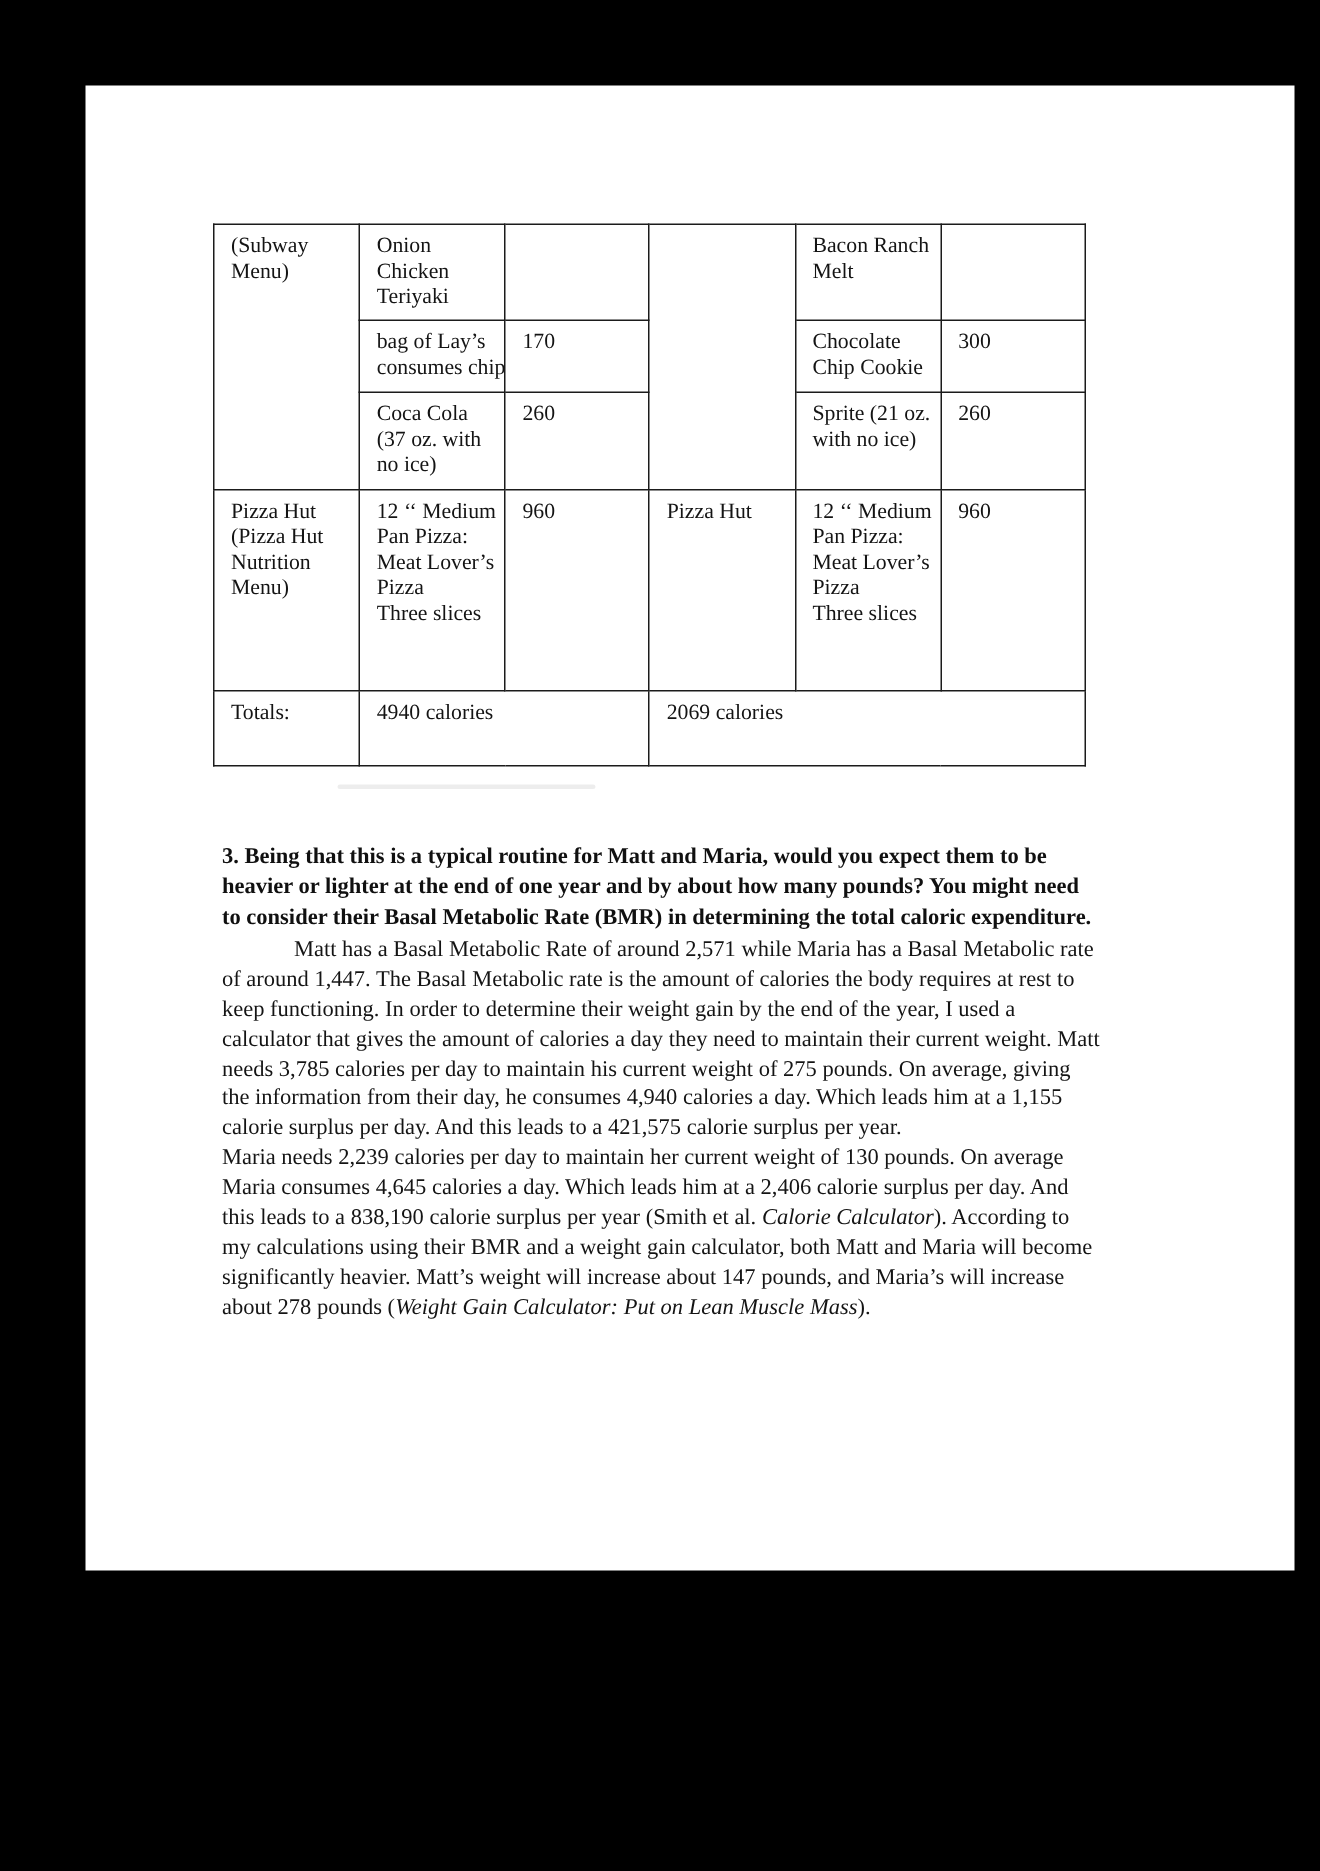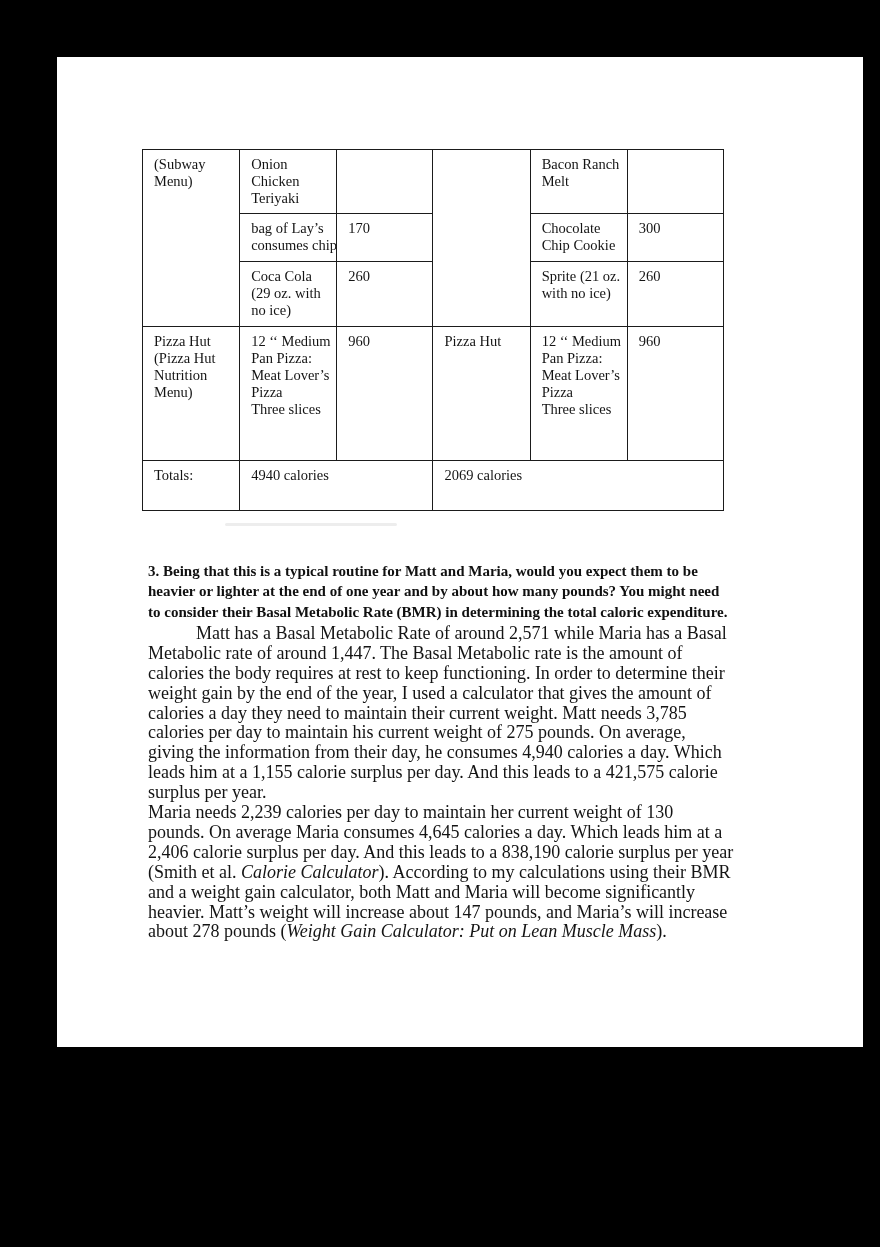--- a/index.html
+++ b/index.html
@@ -65,21 +65,21 @@
     font-family: Liberation Serif, serif;
   }
   .question {
     font-weight: 700;
     font-size: 15px;
     line-height: 20.3px;
     color: #101010;
   }
   .answer {
     margin: 2px 0 0 0;
-    font-size: 18px;
+    font-size: 15px;
     line-height: 19.9px;
     text-indent: 48px;
     white-space: pre-wrap;
     color: #141414;
   }
   .italic { font-style: italic; }
 </style>
 </head>
 <body>
 
@@ -110,21 +110,21 @@
       <tr class="r2">
         <td>bag of Lay’s
 consumes chips</td>
         <td>170</td>
         <td>Chocolate
 Chip Cookie</td>
         <td>300</td>
       </tr>
       <tr class="r3">
         <td>Coca Cola
-(29 oz. with
+(37 oz. with
 no ice)</td>
         <td>260</td>
         <td>Sprite (21 oz.
 with no ice)</td>
         <td>260</td>
       </tr>
       <tr class="r4">
         <td>Pizza Hut
 (Pizza Hut
 Nutrition

